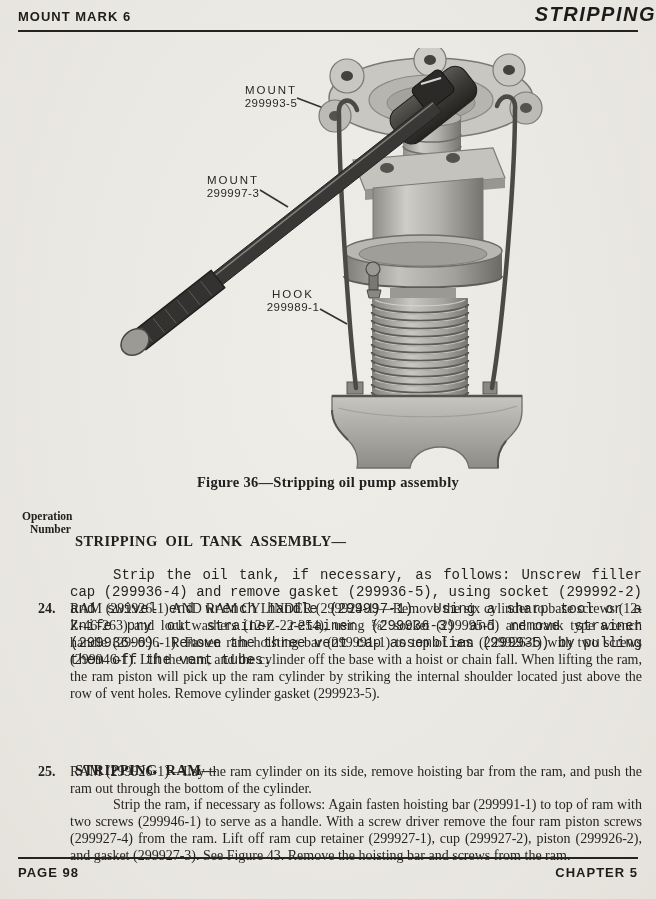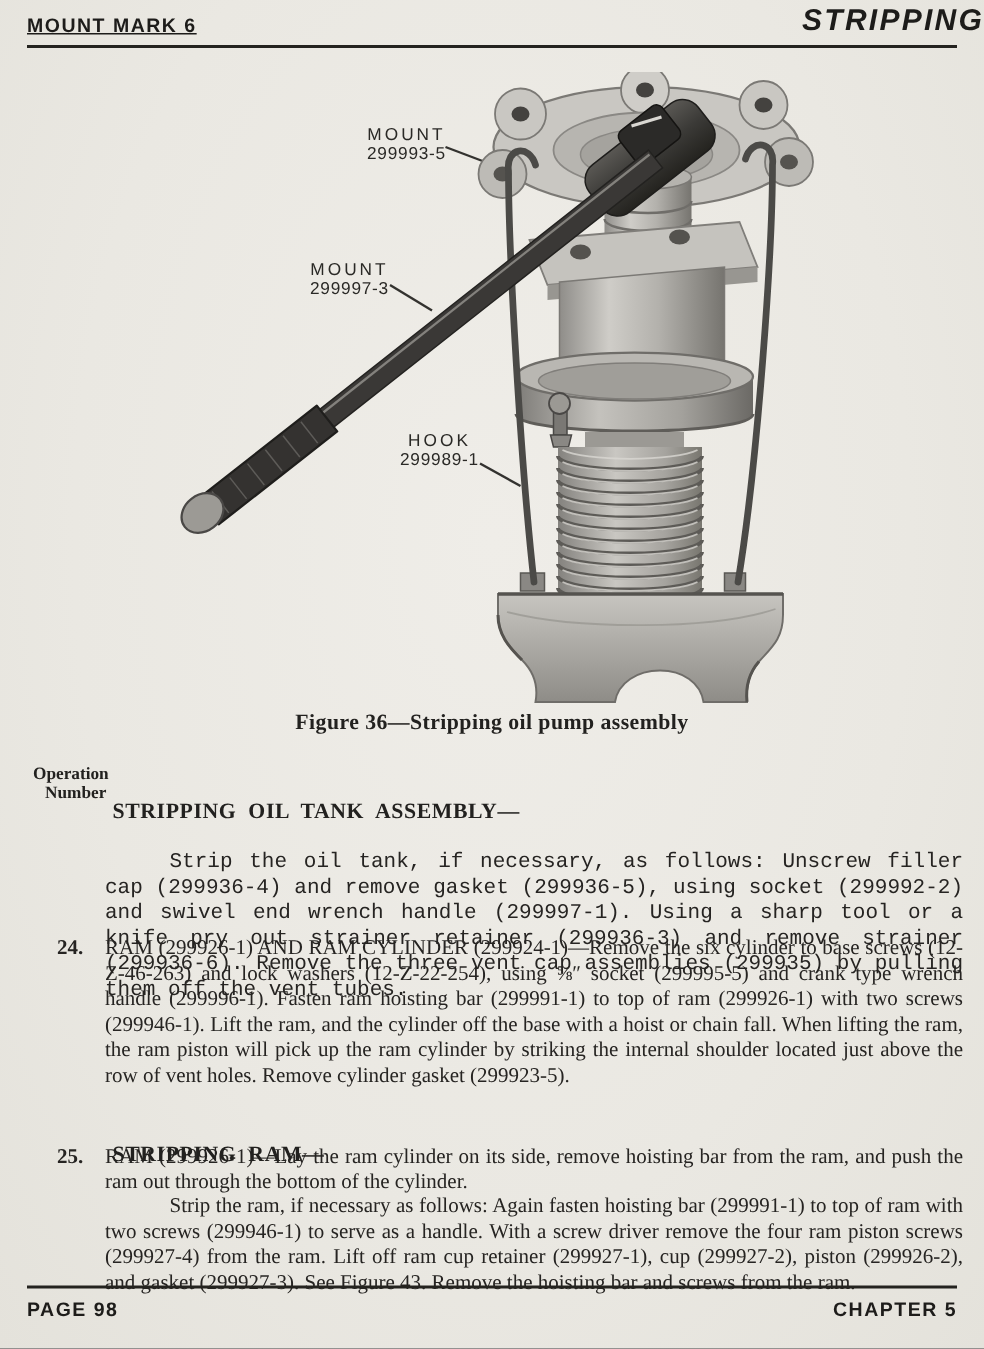--- a/index.html
+++ b/index.html
@@ -5,21 +5,21 @@
   html,body{margin:0;padding:0;background:#777;}
   .page{
     position:relative;width:656px;height:899px;margin:0 auto;
     background:radial-gradient(ellipse at 50% 40%, #efede8 0%, #eae8e2 60%, #e4e2db 100%);
     overflow:hidden;
     font-family:"Liberation Serif", serif;
     color:#262422;
   }
   
   .hdr-left{position:absolute;left:18px;top:9px;font-family:"Liberation Sans",sans-serif;
-    font-weight:bold;font-size:13px;letter-spacing:1px;color:#1d1c1a;text-decoration:underline;}
+    font-weight:bold;font-size:13px;letter-spacing:1px;color:#1d1c1a;}
   .hdr-title{position:absolute;left:0;right:0;top:3px;text-align:right;
     font-family:"Liberation Sans",sans-serif;font-weight:bold;font-size:20px;
     letter-spacing:1.5px;color:#1d1c1a;font-style:italic;}
   .rule{position:absolute;left:18px;width:620px;height:2px;background:#24231f;}
   .rule-top{top:30px;}
   .rule-bottom{top:857px;}
   .ftr-left{position:absolute;left:18px;top:865px;font-family:"Liberation Sans",sans-serif;
     font-weight:bold;font-size:13px;letter-spacing:1px;color:#1d1c1a;}
   .ftr-right{position:absolute;right:18px;top:865px;font-family:"Liberation Sans",sans-serif;
     font-weight:bold;font-size:13px;letter-spacing:1px;color:#1d1c1a;}
@@ -42,21 +42,21 @@
     letter-spacing:0.4px;word-spacing:4px;color:#22211f;}
   .h-oiltank{top:533px;}
   .h-ram{top:762px;}
   .para{position:absolute;left:70px;width:572px;font-size:14px;line-height:17px;
     text-align:justify;text-indent:43px;color:#262422;}
   .p-oiltank{top:553px;font-family:Liberation Mono, monospace;}
   .p-ram{top:782px;}
   .op-item{position:absolute;left:38px;width:604px;display:flex;}
   .op-item .num{width:32px;flex:0 0 32px;font-weight:bold;font-size:14px;line-height:17px;}
   .op-item .txt{width:572px;font-size:14px;line-height:17px;text-align:justify;}
-  .item-24{top:624px;}
+  .item-24{top:600px;}
   .item-25{top:719px;margin-top:44px;}
 </style>
 </head>
 <body>
 
 <div class="page">
 
   <div class="hdr-left">MOUNT MARK 6</div>
   <div class="hdr-title">STRIPPING</div>
   <div class="rule rule-top"></div>

